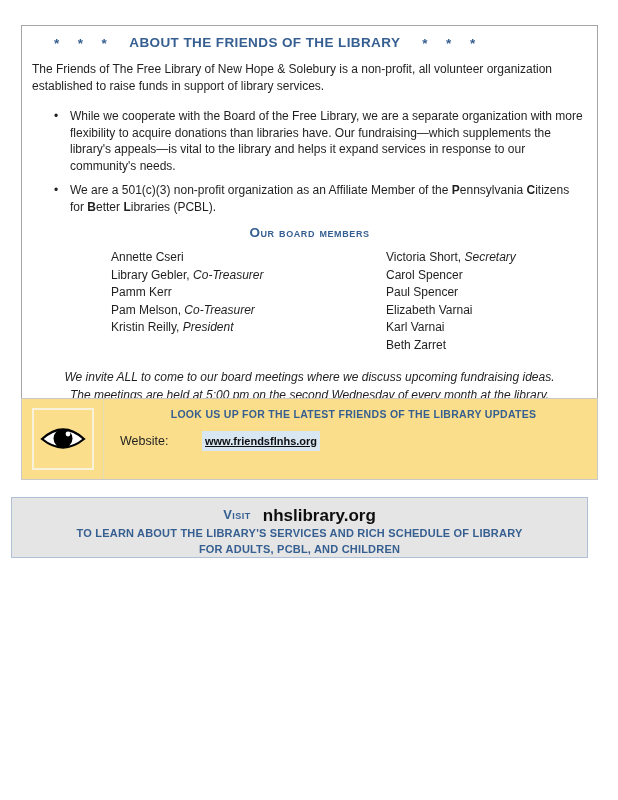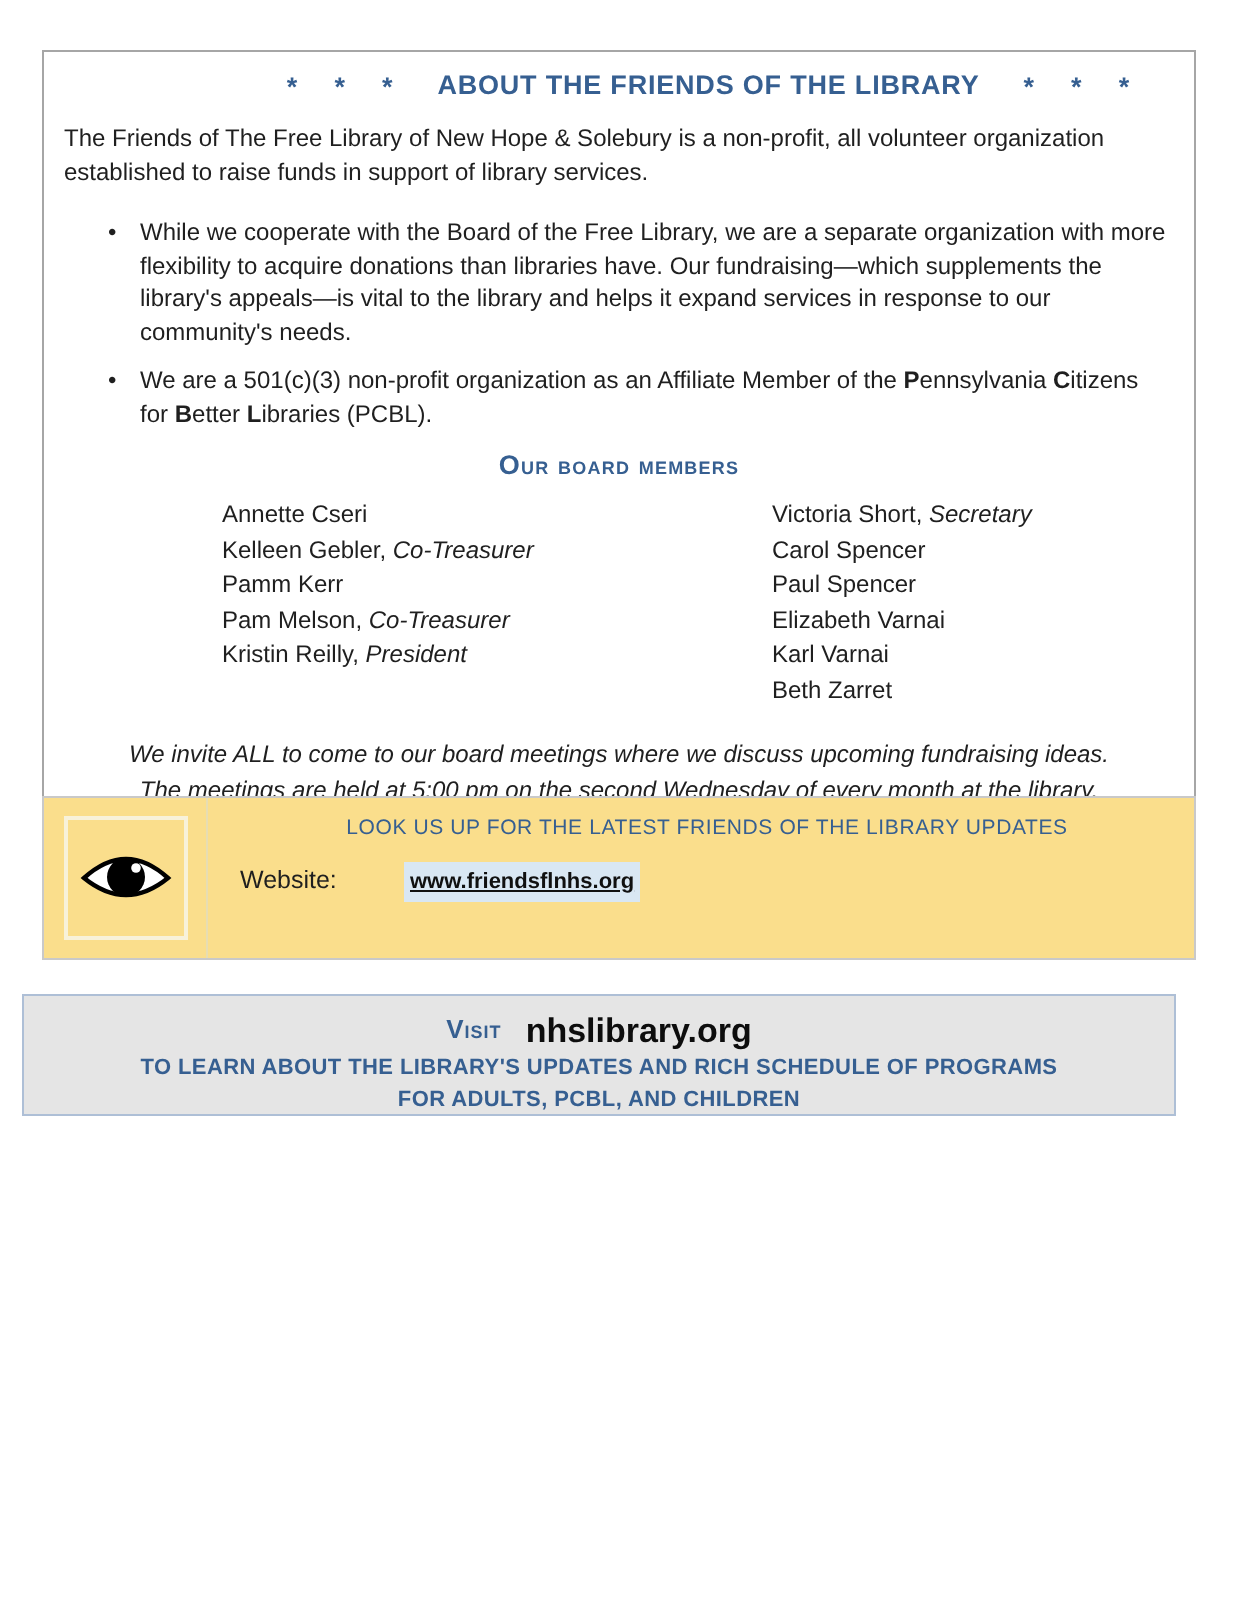--- a/index.html
+++ b/index.html
@@ -12,21 +12,21 @@
   }
   .page { width: 618px; height: 800px; position: relative; }
 
   
   .about-box {
     position: absolute; left: 21px; top: 25px; width: 577px;
     border: 1px solid #a6a6a6;
     background: #ffffff;
     padding: 9px 10px 16px 10px;
   }
-  .title-row { text-align: right; font-size: 13.5px; font-weight: bold; color: #365f91; letter-spacing: .4px; }
+  .title-row { text-align: left; font-size: 13.5px; font-weight: bold; color: #365f91; letter-spacing: .4px; }
   .title-row .stars { word-spacing: 14px; margin: 0 22px; position: relative; top: 1px; }
   .intro { font-size: 12px; line-height: 16.5px; margin-top: 11px; }
   .bullets { margin: 14px 0 0 22px; list-style: none; }
   .bullets li { font-size: 12px; line-height: 16.5px; padding-left: 16px; position: relative; margin-bottom: 8px; }
   .bullets li::before { content: "•"; position: absolute; left: 0; top: 0; font-size: 12px; }
   .board-heading {
     text-align: center; color: #365f91; font-weight: bold;
     font-variant: small-caps; font-size: 13.5px; letter-spacing: .6px;
     margin-top: 10px;
   }
@@ -50,21 +50,21 @@
   .eye-cell {
     width: 82px; flex: 0 0 82px; border-right: 1px solid #e7ddb2;
     display: flex; align-items: center; justify-content: center;
   }
   .eye-frame {
     width: 62px; height: 62px; border: 2px solid #f8f2da;
     display: flex; align-items: center; justify-content: center;
   }
   .lookup-content { flex: 1; padding: 7px 10px 6px 16px; }
   .lookup-heading {
-    text-align: center; color: #365f91; font-weight: normal;
+    text-align: center; color: #365f91; font-weight: bold;
     font-size: 10.5px; letter-spacing: .3px; margin-top: 2px;
   }
   .link-row { display: flex; align-items: baseline; margin-top: 11px; }
   .link-label { font-size: 12.5px; color: #1f1f1f; width: 72px; flex: 0 0 72px; }
   .fb-link {
     font-size: 11px; font-weight: bold; color: #2424cc;
     text-decoration: underline; cursor: pointer;
   }
   .site-link {
     font-size: 11px; font-weight: bold; color: #101010;
@@ -99,21 +99,21 @@
     <ul class="bullets">
       <li>While we cooperate with the Board of the Free Library, we are a separate organization with more flexibility to acquire donations than libraries have. Our fundraising—which supplements the library's appeals—is vital to the library and helps it expand services in response to our community's needs.</li>
       <li><span>We are a 501(c)(3) non-profit organization as an Affiliate Member of the </span><b>P</b><span>ennsylvania </span><b>C</b><span>itizens</span><br><span>for </span><b>B</b><span>etter </span><b>L</b><span>ibraries (PCBL).</span></li>
     </ul>
 
     <h2 class="board-heading">Our board members</h2>
 
     <div class="board-cols">
       <ul class="board-col left">
         <li><span>Annette Cseri</span><i></i></li>
-        <li><span>Kelleen Gebler, </span><i>Co-Treasurer</i></li>
+        <li><span>Library Gebler, </span><i>Co-Treasurer</i></li>
         <li><span>Pamm Kerr</span><i></i></li>
         <li><span>Pam Melson, </span><i>Co-Treasurer</i></li>
         <li><span>Kristin Reilly, </span><i>President</i></li>
       </ul>
       <ul class="board-col right">
         <li><span>Victoria Short, </span><i>Secretary</i></li>
         <li><span>Carol Spencer</span><i></i></li>
         <li><span>Paul Spencer</span><i></i></li>
         <li><span>Elizabeth Varnai</span><i></i></li>
         <li><span>Karl Varnai</span><i></i></li>
@@ -141,17 +141,17 @@
       <h3 class="lookup-heading">LOOK US UP FOR THE LATEST FRIENDS OF THE LIBRARY UPDATES</h3>
       <div class="link-row">
         <span class="link-label">Website:</span>
         <a class="site-link">www.friendsflnhs.org</a>
       </div>
     </div>
   </section>
 
   <section class="visit-box">
     <div class="visit-line1"><span class="visit-word">Visit</span><b class="visit-site">nhslibrary.org</b></div>
-    <div class="visit-line">TO LEARN ABOUT THE LIBRARY'S UPDATES AND RICH SCHEDULE OF PROGRAMS</div>
+    <div class="visit-line">TO LEARN ABOUT THE LIBRARY'S SERVICES AND RICH SCHEDULE OF LIBRARY</div>
     <div class="visit-line">FOR ADULTS, PCBL, AND CHILDREN</div>
   </section>
 
 </div>
 
 </body></html>

